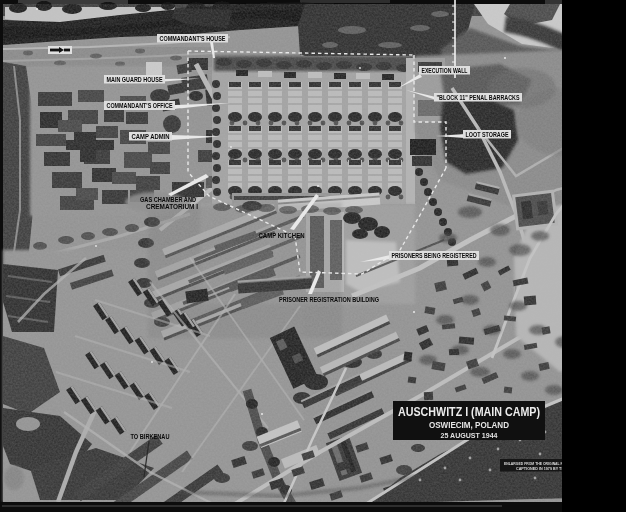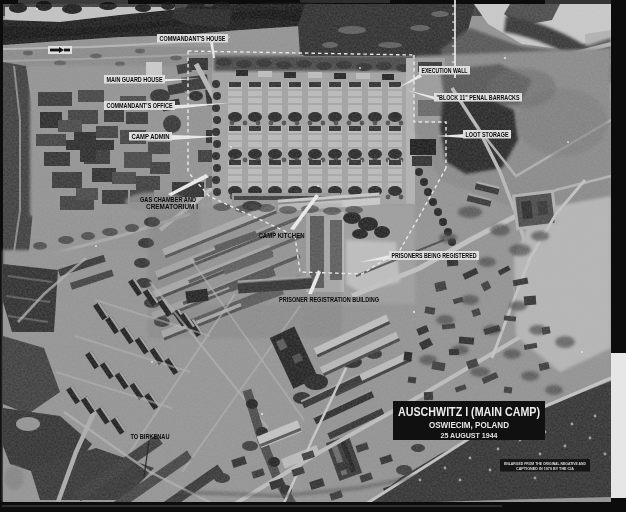--- a/index.html
+++ b/index.html
@@ -1,16 +1,16 @@
 <!DOCTYPE html>
 <html><head>
 <meta charset="utf-8">
 <style>
 html,body{margin:0;padding:0;background:#000;}
-#wrap{position:relative;width:626px;height:512px;overflow:hidden;background:#0a0a0a;filter:grayscale(1);}
+#wrap{position:relative;width:562px;height:512px;overflow:hidden;background:#0a0a0a;filter:grayscale(1);}
 svg{display:block;}
 </style>
 </head>
 <body>
 <div id="wrap">
 <svg width="626" height="512" viewBox="0 0 626 512" xmlns="http://www.w3.org/2000/svg">
 <defs>
 <filter id="grain" x="0" y="0" width="100%" height="100%">
 <feTurbulence type="fractalNoise" baseFrequency="0.55" numOctaves="3" seed="7" result="n"></feTurbulence>
 <feColorMatrix in="n" type="matrix" values="0 0 0 0 0.55  0 0 0 0 0.55  0 0 0 0 0.55  0.9 0 0 0 0"></feColorMatrix>

